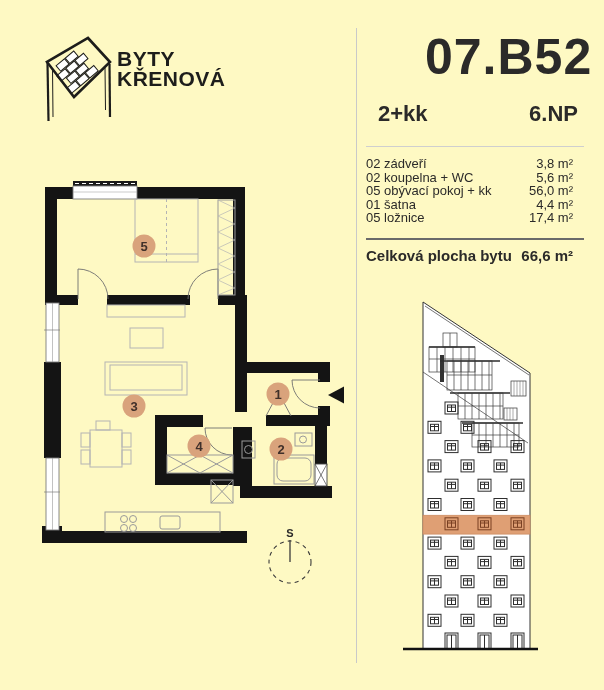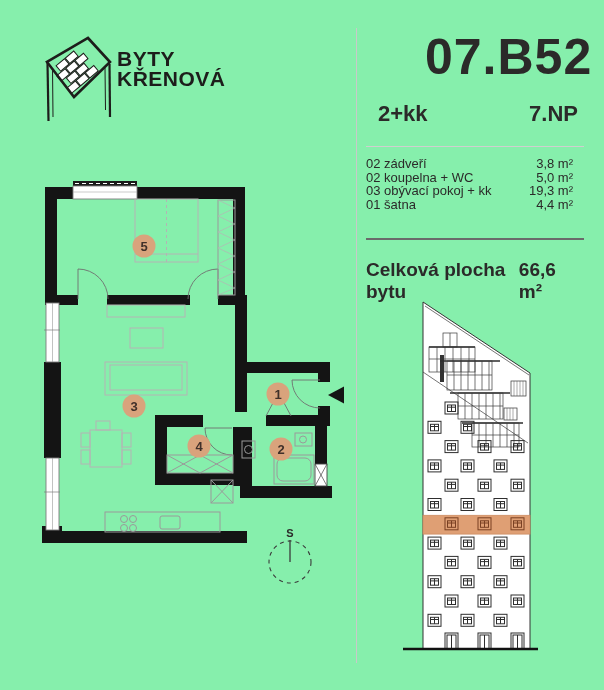--- a/index.html
+++ b/index.html
@@ -1,36 +1,36 @@
 <!DOCTYPE html>
 <html style="--accent: #d9a37c; --circleNum: #40302a; --wall: #141414;"><head>
 <meta charset="utf-8">
 <style>
   html,body{margin:0;padding:0;background:#fff;}
   .page{
-    position:relative;width:604px;height:690px;background:#86efac;overflow:hidden;
+    position:relative;width:604px;height:690px;background:#fef9c3;overflow:hidden;
     font-family:"Liberation Sans","DejaVu Sans",sans-serif;color:#2b2a29;
   }
   .abs{position:absolute;}
   
   .logo-text{left:117px;top:49px;font-weight:800;font-size:21px;line-height:20px;letter-spacing:.5px;color:#1d1d1b;}
   
   .vdivider{left:356px;top:28px;width:1px;height:635px;background:#c9c9c9;}
   
   .unit-code{left:377px;top:28px;width:210px;font-size:50px;font-weight:700;letter-spacing:1px;color:#2b2a29;margin-left:48px;}
   .unit-row{left:378px;top:101px;width:200px;display:flex;justify-content:space-between;
             font-size:22px;font-weight:700;color:#2b2a29;}
   .rule{left:366px;width:218px;height:1px;background:#cfcfcf;}
   .rule.light{top:146px;}
   .rule.dark{top:238px;height:2px;background:#6a6a6a;}
   .room-table{left:366px;top:157px;width:207px;font-size:13px;line-height:13.6px;}
   .room-row{display:flex;justify-content:space-between;}
   .room-area{text-align:left;}
   .total-row{left:366px;top:247px;width:207px;display:flex;justify-content:space-between;
-             font-size:19px;font-weight:700;margin-top:12px;}
+             font-size:15px;font-weight:700;}
   svg{display:block;}
   .wall{fill:var(--wall,#141414);}
   .furn{stroke:#b4b4b4;fill:none;stroke-width:1;}
   .fixt{stroke:#9a9a9a;fill:none;stroke-width:1;}
   .doorarc{stroke:#6f6f6f;fill:none;stroke-width:.9;}
   .winline{stroke:#7d7d7d;fill:#fff;stroke-width:.9;}
   .marker{fill:var(--accent,#d9a37c);}
   .marker-num{font:700 13px "Liberation Sans","DejaVu Sans",sans-serif;fill:var(--circleNum,#40302a);
               text-anchor:middle;}
   .compass-s{font:700 11px "Liberation Sans","DejaVu Sans",sans-serif;fill:#2b2a29;text-anchor:middle;}
@@ -212,40 +212,44 @@
       <line x1="290" y1="540" x2="290" y2="562" stroke="#3a3a3a" stroke-width="1.3"></line>
       <text class="compass-s" x="290" y="537">S</text>
     </g>
   </svg>
 
   <div class="abs vdivider"></div>
 
   <div class="abs unit-code">07.B52</div>
   <div class="abs unit-row">
     <span>2+kk</span>
-    <span>7.NP</span>
+    <span>6.NP</span>
   </div>
   <div class="abs rule light"></div>
 
   <div class="abs room-table" id="room-table">
       <div class="room-row">
         <span>02 zádveří</span>
         <span class="room-area">3,8 m²</span>
       </div>
       <div class="room-row">
         <span>02 koupelna + WC</span>
-        <span class="room-area">5,0 m²</span>
+        <span class="room-area">5,6 m²</span>
       </div>
       <div class="room-row">
-        <span>03 obývací pokoj + kk</span>
-        <span class="room-area">19,3 m²</span>
+        <span>05 obývací pokoj + kk</span>
+        <span class="room-area">56,0 m²</span>
       </div>
       <div class="room-row">
         <span>01 šatna</span>
         <span class="room-area">4,4 m²</span>
+      </div>
+      <div class="room-row">
+        <span>05 ložnice</span>
+        <span class="room-area">17,4 m²</span>
       </div>
     </div>
 
   <div class="abs rule dark"></div>
   <div class="abs total-row">
     <span>Celková plocha bytu</span>
     <span>66,6 m²</span>
   </div>
 
   <svg class="abs" style="left:398px;top:296px;" width="142" height="360" viewBox="398 296 142 360" id="elevation-svg">

